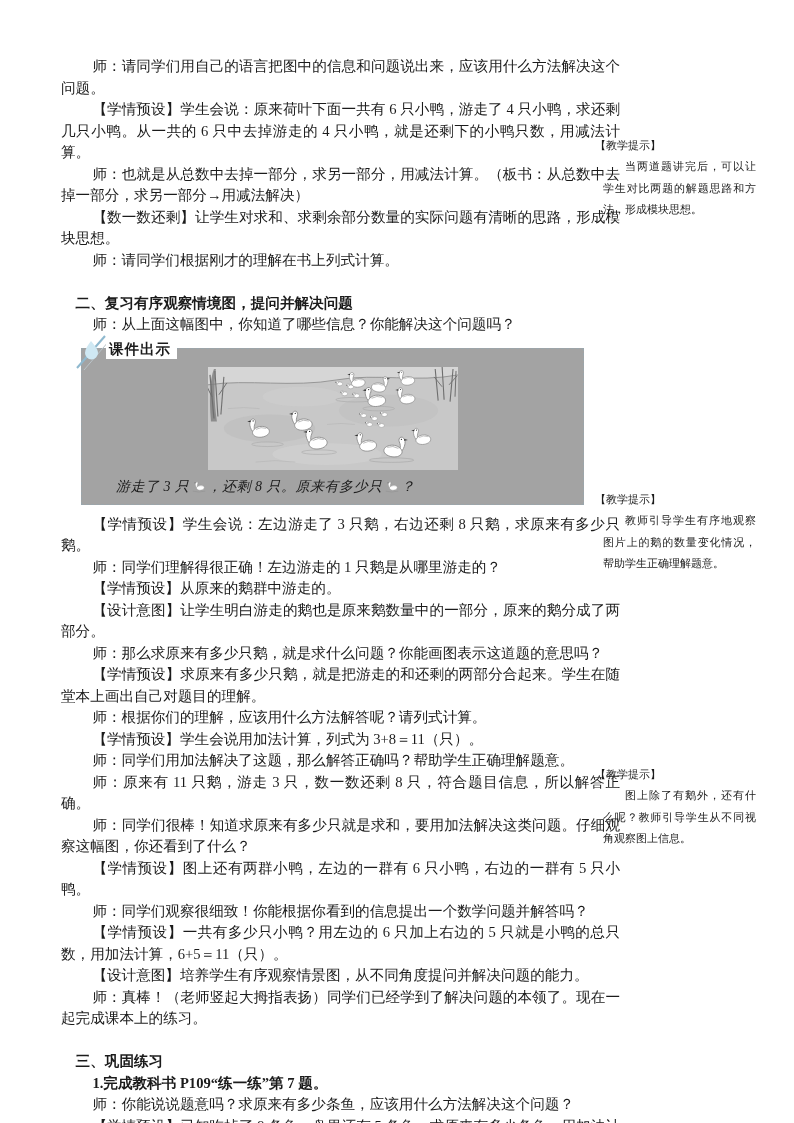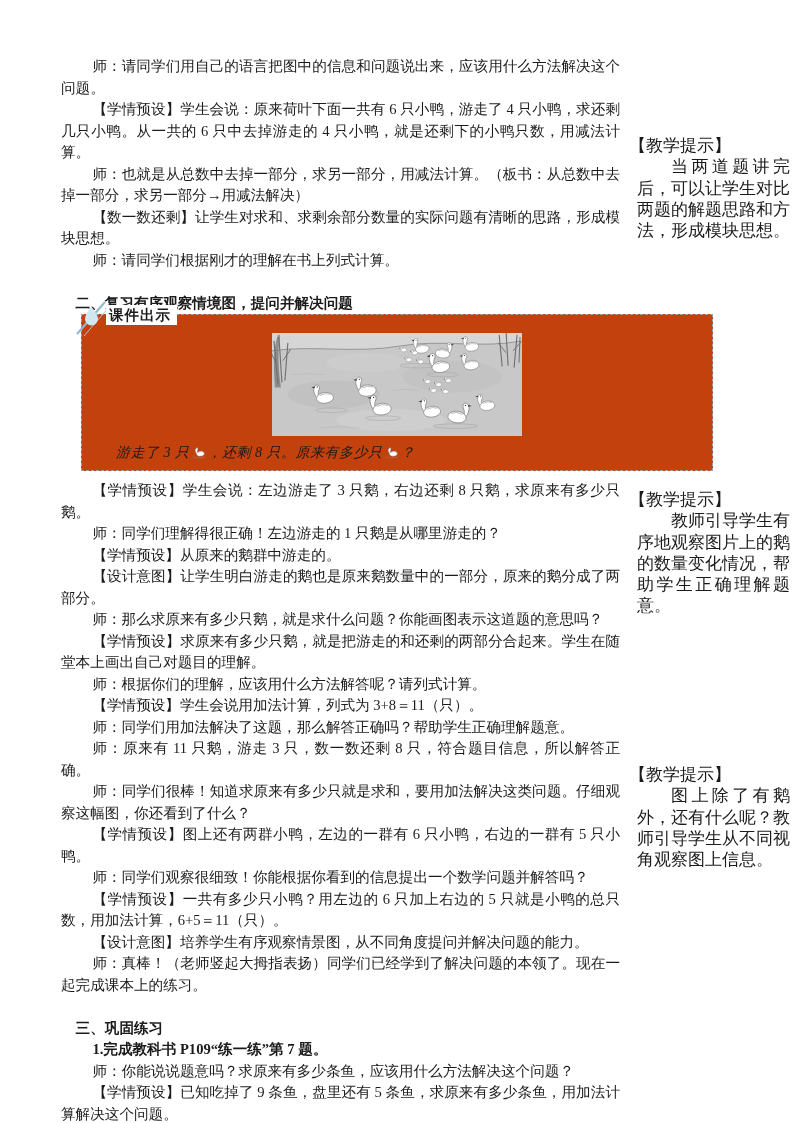--- a/index.html
+++ b/index.html
@@ -13,42 +13,42 @@
   .main-col {
     position:absolute; left:61px; top:56px; width:559px;
     font-size:14.6px; line-height:21.5px; text-align:justify;
   }
   .para { text-indent:2.15em; }
   .para.heading { font-weight:bold; text-indent:1em; margin-top:21.5px; }
   .para.bold { font-weight:bold; }
 
   
   .courseware {
-    position:relative; margin:0 0 9px 20px; width:632px;
-    border:1px dashed #9aa6ac; padding:14px 0 7px 0; background:#c2410c;
+    position:relative; margin:12px 0 9px 20px; width:503px;
+    border:1px dashed #9aa6ac; padding:14px 0 7px 0; background:#a3a3a3;
   }
   .cw-label {
     position:absolute; top:-10px; left:24px; background:#fff;
     padding:0 6px 0 3px; font-weight:bold; font-size:14.5px;
     letter-spacing:1px; line-height:20px;
     font-family:"Liberation Sans","DejaVu Sans",sans-serif;
     z-index:3;
   }
   .corner-dec { position:absolute; top:-15px; left:-7px; z-index:2; }
   .pond { display:block; margin:4px auto 6px auto; width:250px; height:103px; }
   .cw-caption {
     margin-left:34px; font-style:italic; font-size:14px; line-height:21px;
     letter-spacing:0.5px; white-space:nowrap;
   }
   .swan-ico { vertical-align:-2px; margin:0 1px; }
 
   
   .margin-note {
-    position:absolute; left:629px; width:161px;
-    font-size:17px; line-height:21.3px; text-align:justify;
+    position:absolute; left:595px; width:161px;
+    font-size:11px; line-height:21.3px; text-align:justify;
   }
   .margin-note .mn-title { text-indent:0; }
   .margin-note .mn-body  { text-indent:2em;margin-left:8px; }
   .note-1 { top:135px; }
   .note-2 { top:489px; }
   .note-3 { top:764px; }
 </style>
 </head>
 <body>
 
@@ -76,20 +76,21 @@
 <div class="page">
 
   <div class="main-col">
 
     <p class="para">师：请同学们用自己的语言把图中的信息和问题说出来，应该用什么方法解决这个问题。</p>
     <p class="para">【学情预设】学生会说：原来荷叶下面一共有 6 只小鸭，游走了 4 只小鸭，求还剩几只小鸭。从一共的 6 只中去掉游走的 4 只小鸭，就是还剩下的小鸭只数，用减法计算。</p>
     <p class="para">师：也就是从总数中去掉一部分，求另一部分，用减法计算。（板书：从总数中去掉一部分，求另一部分→用减法解决）</p>
     <p class="para">【数一数还剩】让学生对求和、求剩余部分数量的实际问题有清晰的思路，形成模块思想。</p>
     <p class="para">师：请同学们根据刚才的理解在书上列式计算。</p>
     <p class="para heading">二、复习有序观察情境图，提问并解决问题</p>
+    <p class="para">师：从上面这幅图中，你知道了哪些信息？你能解决这个问题吗？</p>
 
     <div class="courseware">
       <svg class="corner-dec" width="40" height="36" viewBox="0 0 40 36">
         <line x1="2" y1="34" x2="30" y2="2" stroke="#8fb9cf" stroke-width="2"></line>
         <line x1="9" y1="36" x2="34" y2="7" stroke="#b9c3c8" stroke-width="1"></line>
         <path d="M16,7 C20,12 23,15 23,19 a6.5,6.5 0 1 1 -13,0 C10,15 13,11 16,7 Z" fill="#cfe8f3"></path>
       </svg>
       <span class="cw-label">课件出示</span>
 
       <svg class="pond" viewBox="0 0 252 104" preserveAspectRatio="none">

